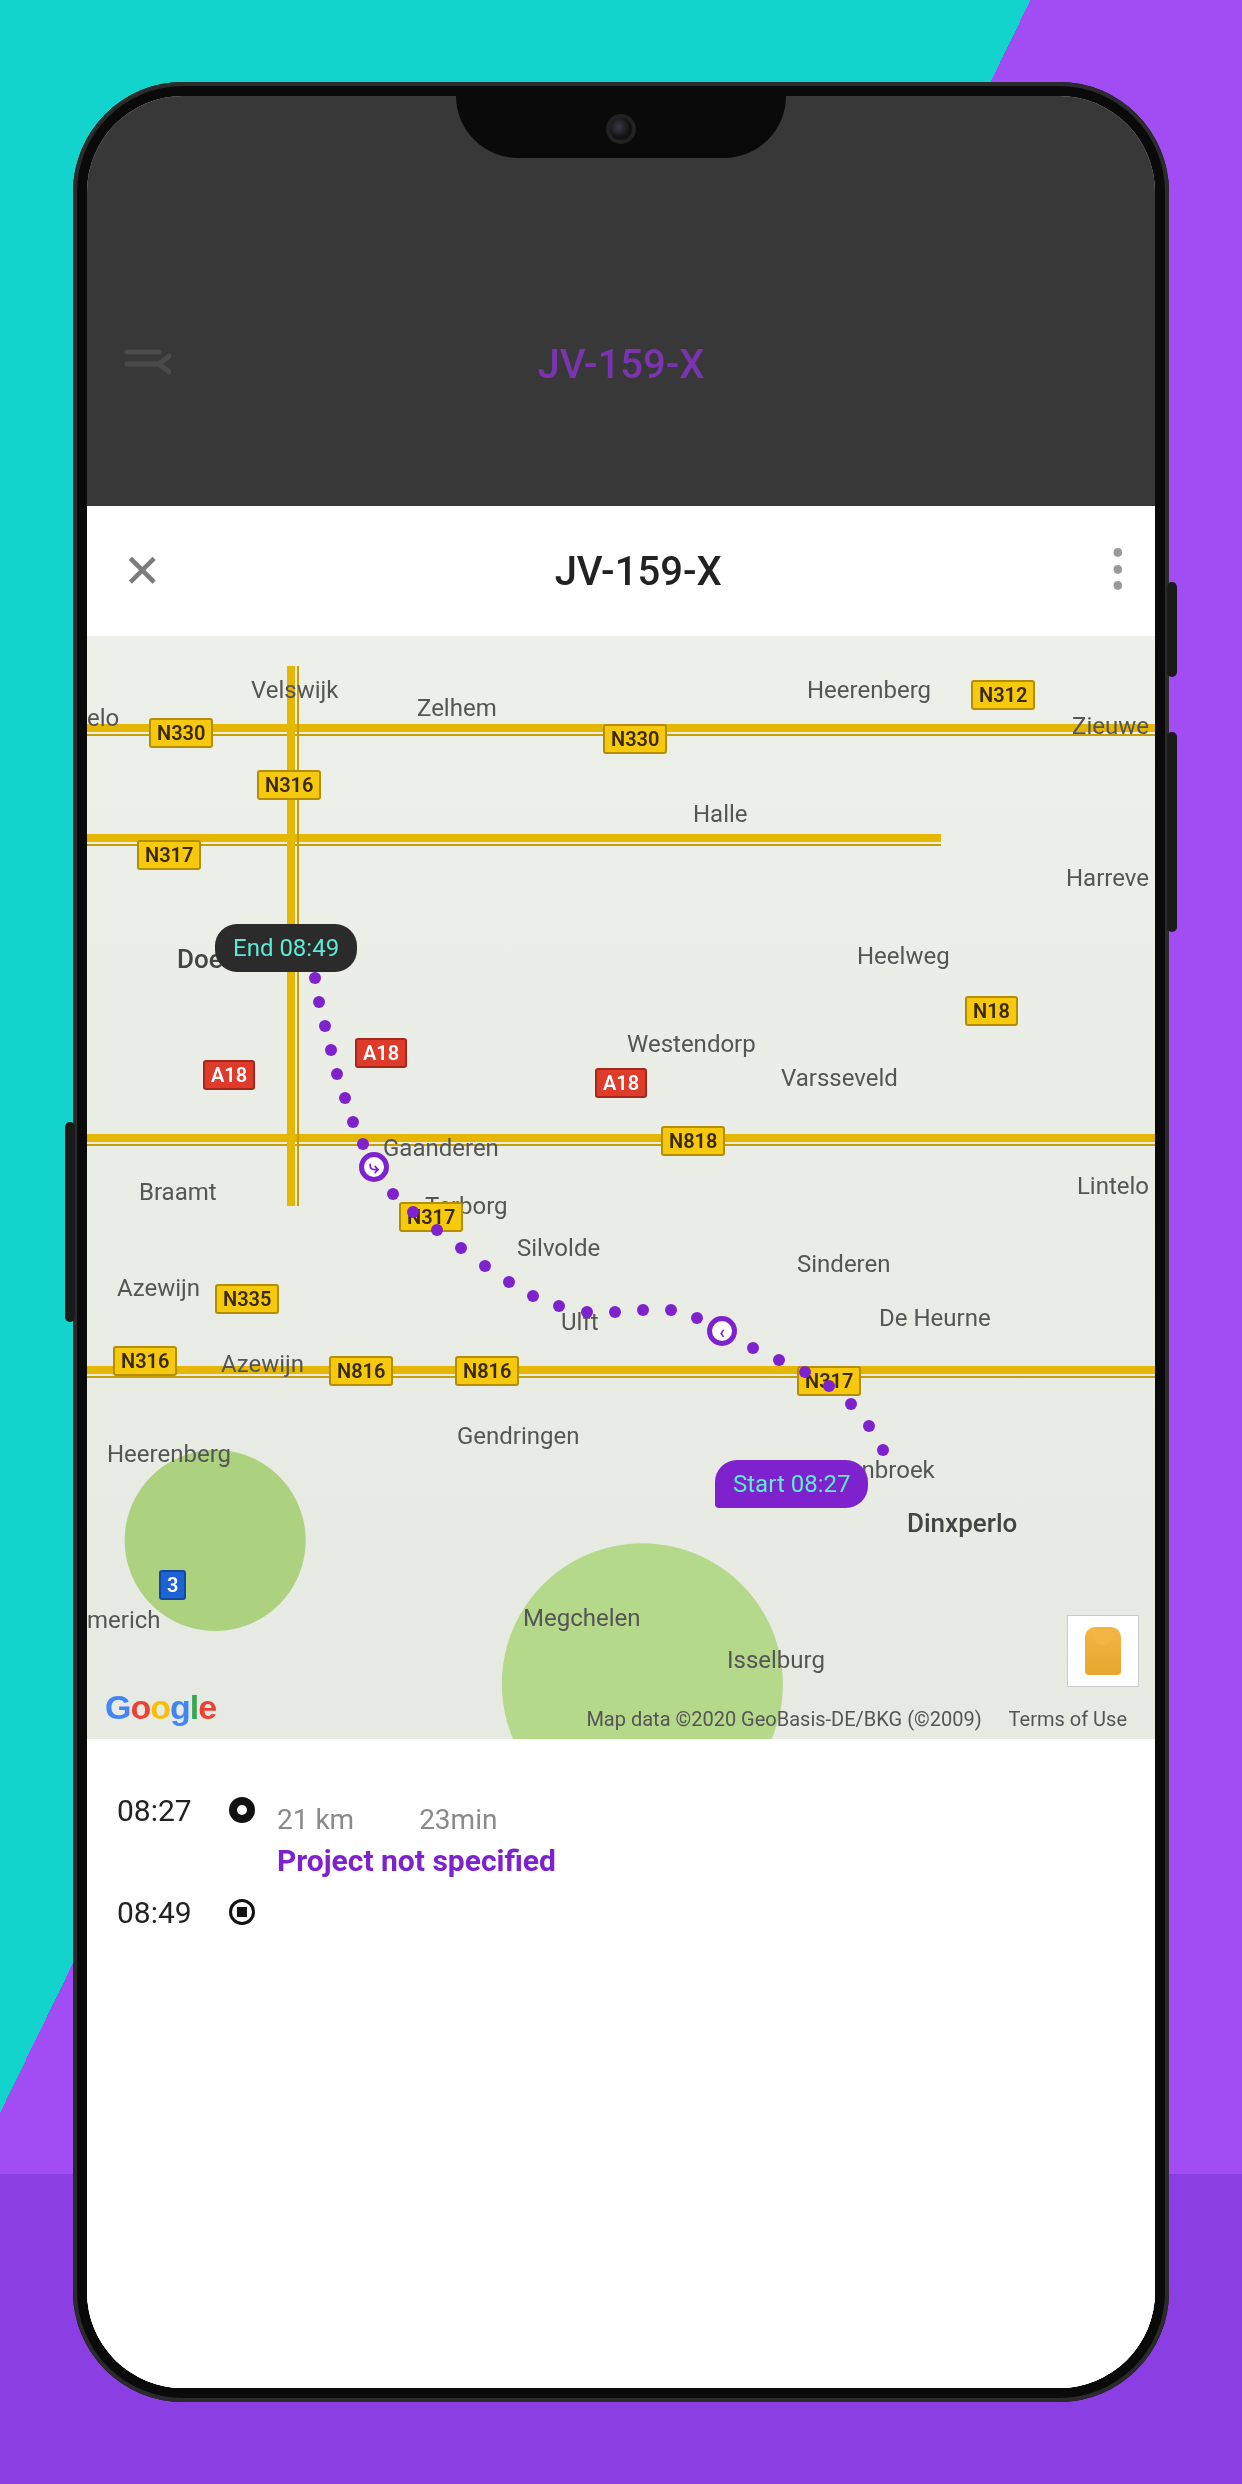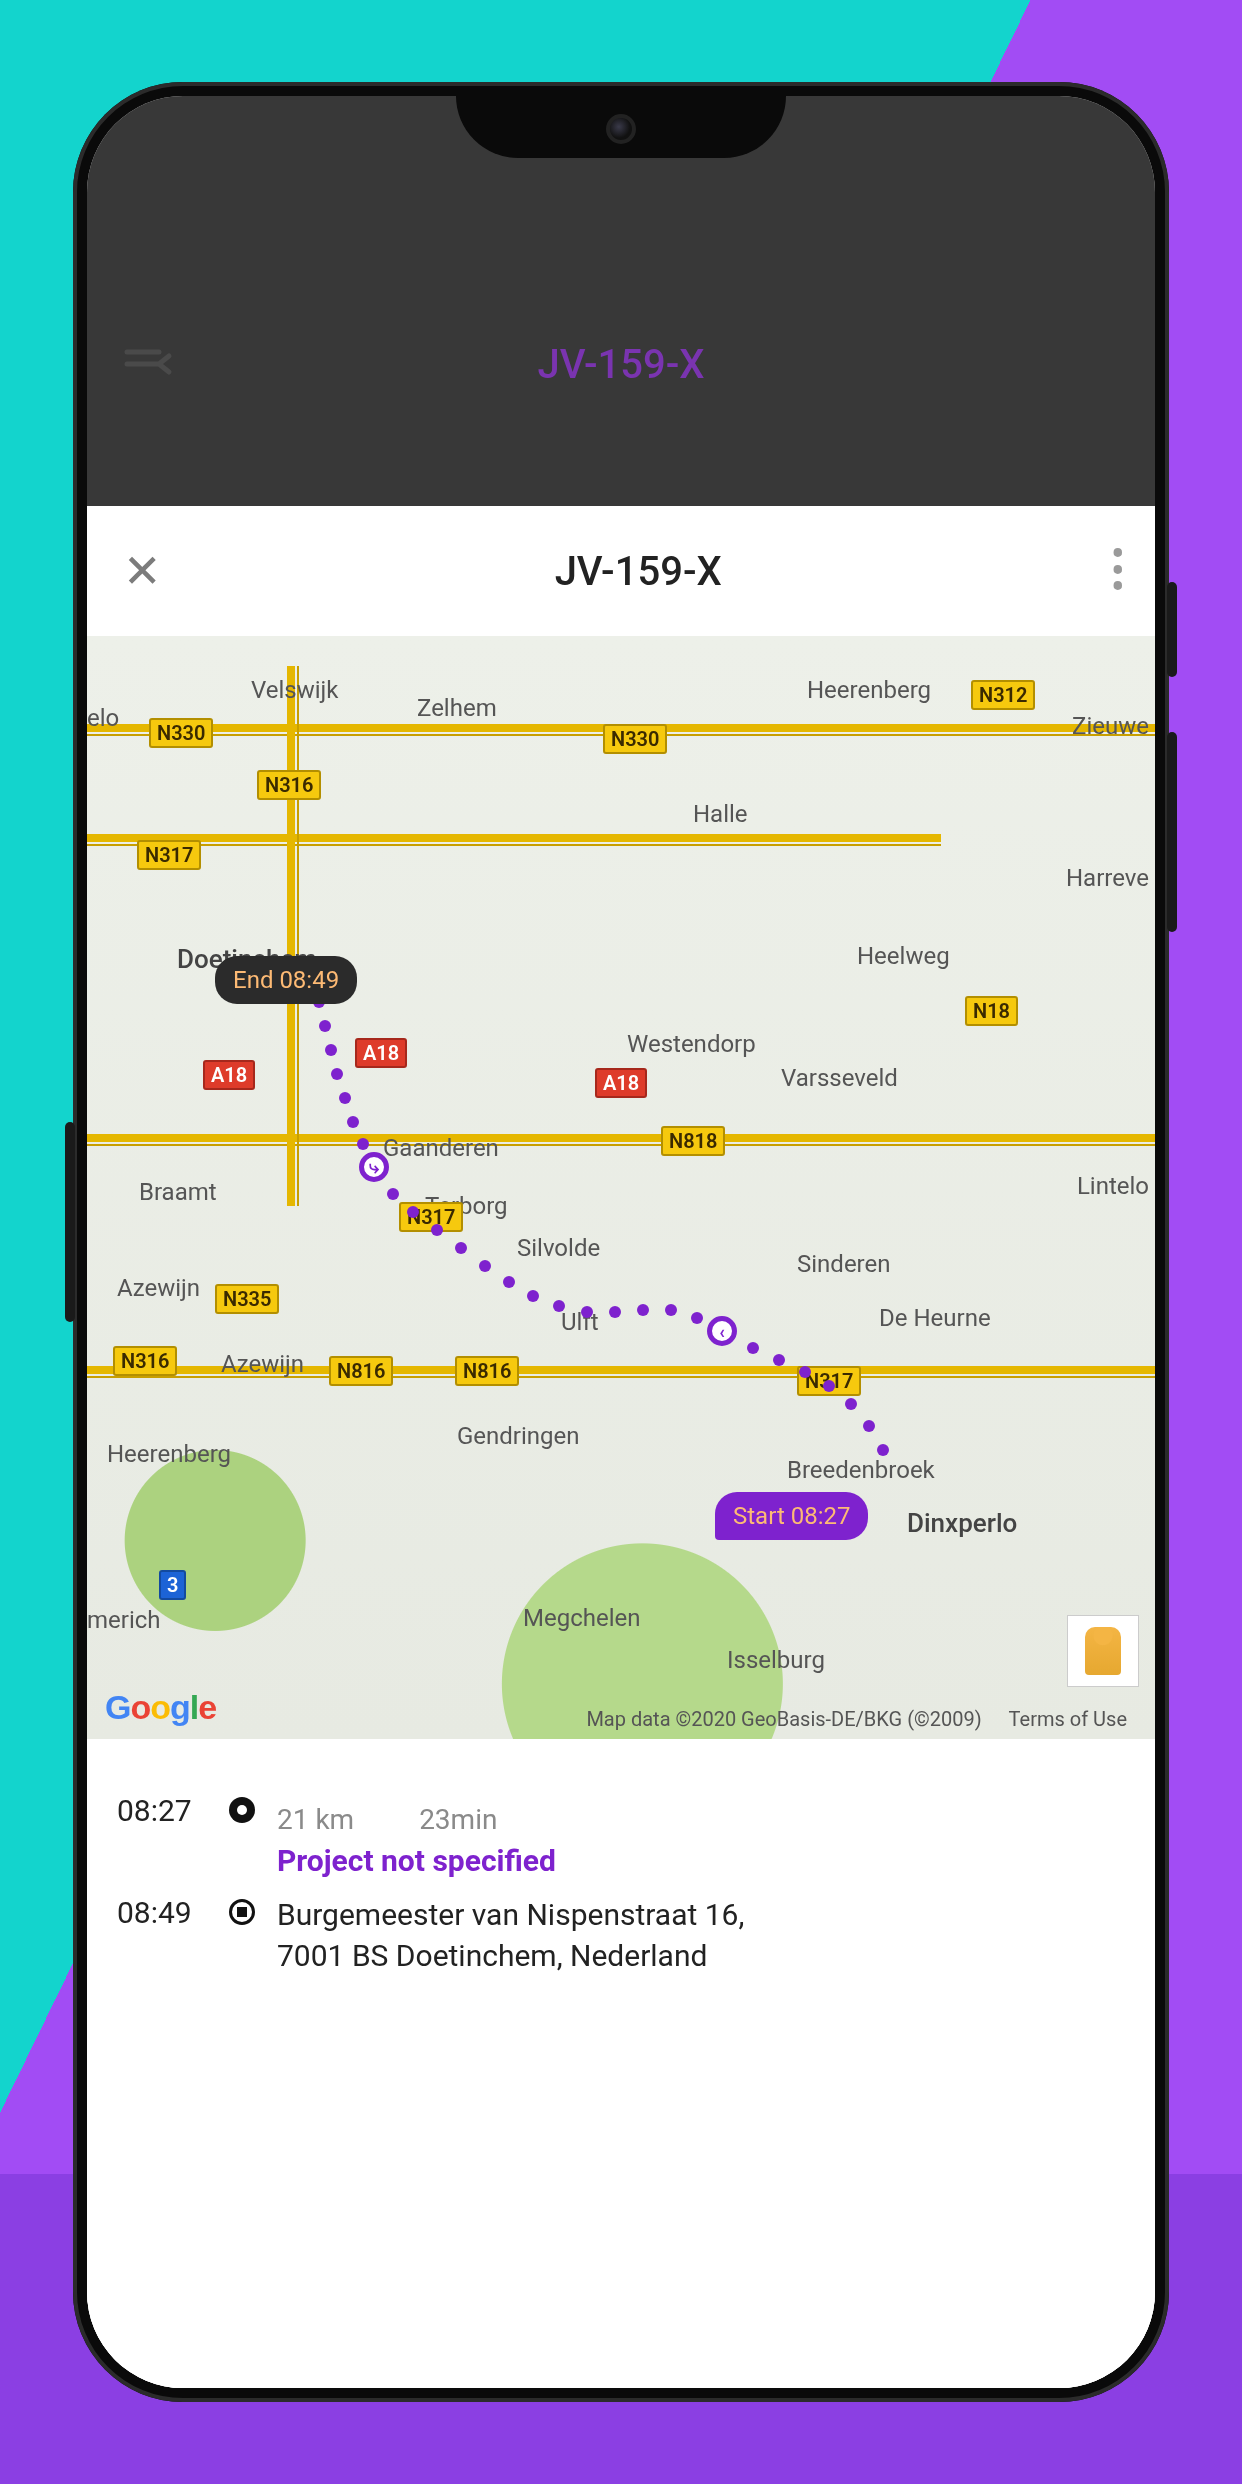--- a/index.html
+++ b/index.html
@@ -108,21 +108,21 @@
   .shield.red { background:#de3b2a; color:#fff; border-color:#a6281c; }
   .shield.blue{ background:#1c63d6; color:#fff; border-color:#134a9f; }
 
   
   .town { position:absolute; font-size:24px; color:#555; }
   .townL{ font-size:26px; color:#444; font-weight:500; }
 
   
   .dot { position:absolute; width:12px; height:12px; border-radius:50%; background:#7e22ce; }
   .ring { position:absolute; width:30px; height:30px; border-radius:50%; border:5px solid #7e22ce; background:#fff; display:flex;align-items:center;justify-content:center; color:#7e22ce; font-size:18px; font-weight:700;}
-  .bubble { position:absolute; background:#2b2b2b; color:#fdba74; font-size:24px; padding:10px 18px; border-radius:22px;margin-top:32px; }
+  .bubble { position:absolute; background:#2b2b2b; color:#5eead4; font-size:24px; padding:10px 18px; border-radius:22px; }
   .bubble.purple { background:#7e22ce; border-radius:22px 22px 22px 4px; }
   .bubble.dark::after{content:"";}
 
   
   .goog { position:absolute; left:18px; bottom:12px; font-size:34px; font-weight:700;
           font-family: Arial, sans-serif; letter-spacing:-1px;}
   .goog .b{color:#4285F4}.goog .r{color:#EA4335}.goog .y{color:#FBBC05}.goog .g{color:#34A853}
   .credits { position:absolute; right:28px; bottom:8px; font-size:20px; color:#555; }
   .credits a { color:#555; margin-left:22px; }
   .pegman-box{position:absolute; right:16px; bottom:52px; width:72px; height:72px; background:#fff; border:1px solid #ccc; display:flex;align-items:center;justify-content:center;}
@@ -310,20 +310,19 @@
             </div>
             <div class="proj">Project not specified</div>
           </div>
         </div>
 
         <div class="row" style="margin-top:14px">
           <div class="tcol">08:49</div>
           <div class="icol">
               <div class="stop-icon"></div>
             </div>
-          <div class="addr">Burgemeester van Nispenstraat 16, 7001 BS Doetinchem, Nederland</div>
         </div>
 
       </div>
 
     </div>
   </div>
 </div>
 
 </body></html>

